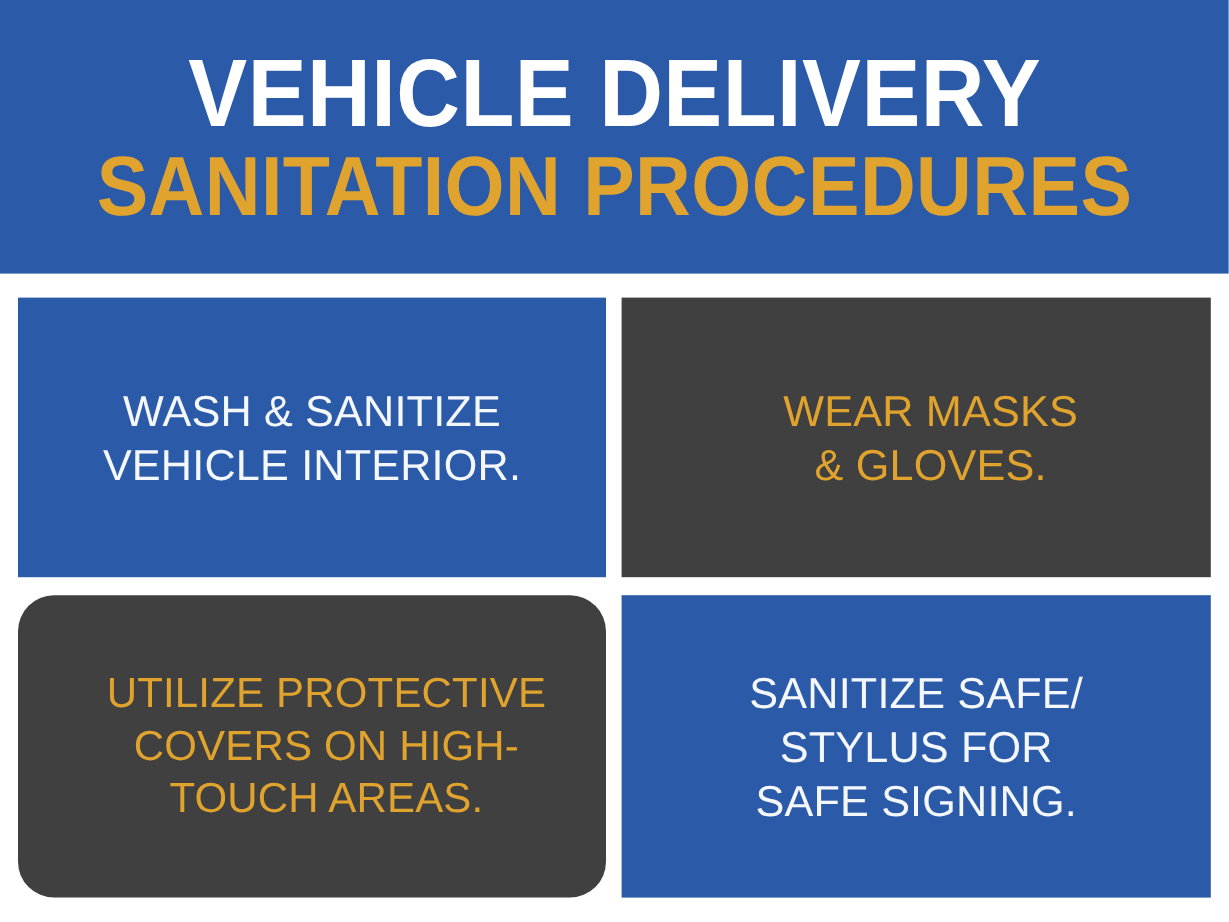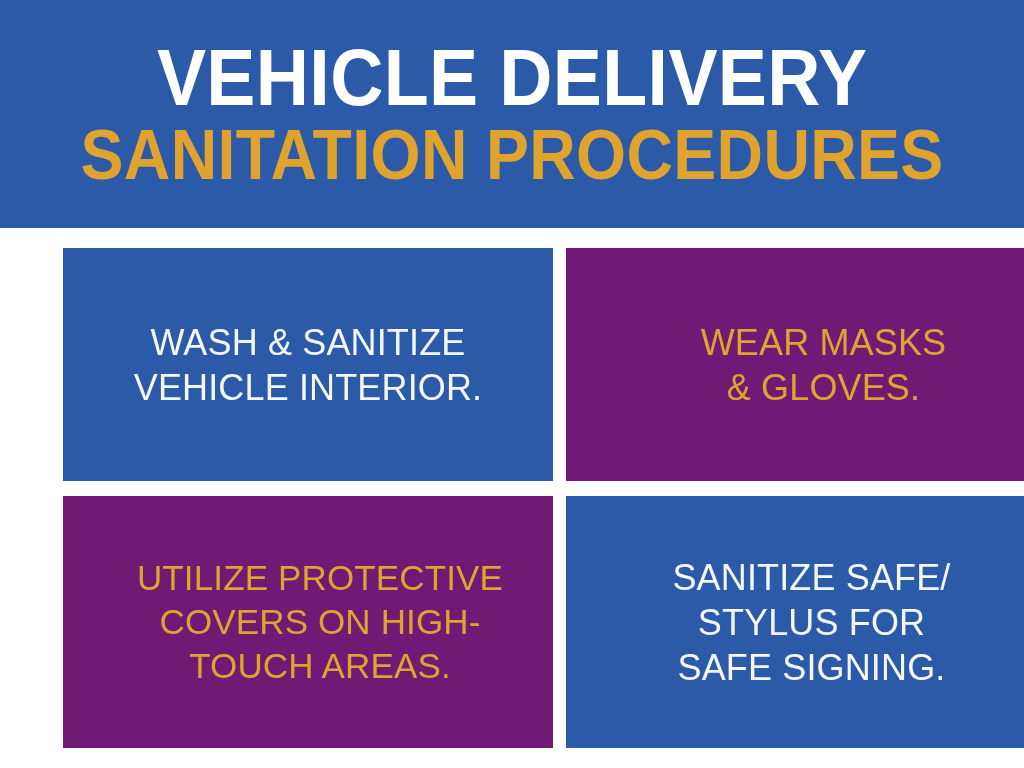--- a/index.html
+++ b/index.html
@@ -57,21 +57,20 @@
     font-size: 70px;
   }
 
   
   .panel-grid {
     position: absolute;
     left: 15px;
     top: 248px;
     width: 806px;
     height: 500px;
-    margin-left: 48px;
   }
   .panel {
     position: absolute;
     box-sizing: border-box;
     display: flex;
     align-items: center;
     justify-content: center;
     text-align: center;
     padding: 8px 16px;
   }
@@ -80,26 +79,26 @@
     font-weight: normal;
     font-size: 36px;
     line-height: 1.25;
     letter-spacing: 0.004em;
     white-space: pre-line;
   }
 
   
   .panel-tl { left: 0px;   top: 0px;   width: 490px; height: 233px; }
   .panel-tr { left: 503px; top: 0px;   width: 491px; height: 233px; }
-  .panel-bl { left: 0px;   top: 248px; width: 490px; height: 252px; }
+  .panel-bl { left: 0px;   top: 248px; width: 490px; height: 252px; border-radius: 30px; }
   .panel-br { left: 503px; top: 248px; width: 491px; height: 252px; }
 
   
   .theme-blue  { background: #2a5aa8; }
-  .theme-navy  { background: #701a75; padding-left: 40px; }
+  .theme-navy  { background: #404040; padding-left: 40px; }
   .text-white  { color: #f4f7fb; }
   .text-gold   { color: #e0a32e; }
 
   .panel-bl .panel-text { font-size: 35px; }
   .panel-br .panel-text { font-size: 36px; }
 </style>
 </head>
 <body>
 
 <div id="poster">

